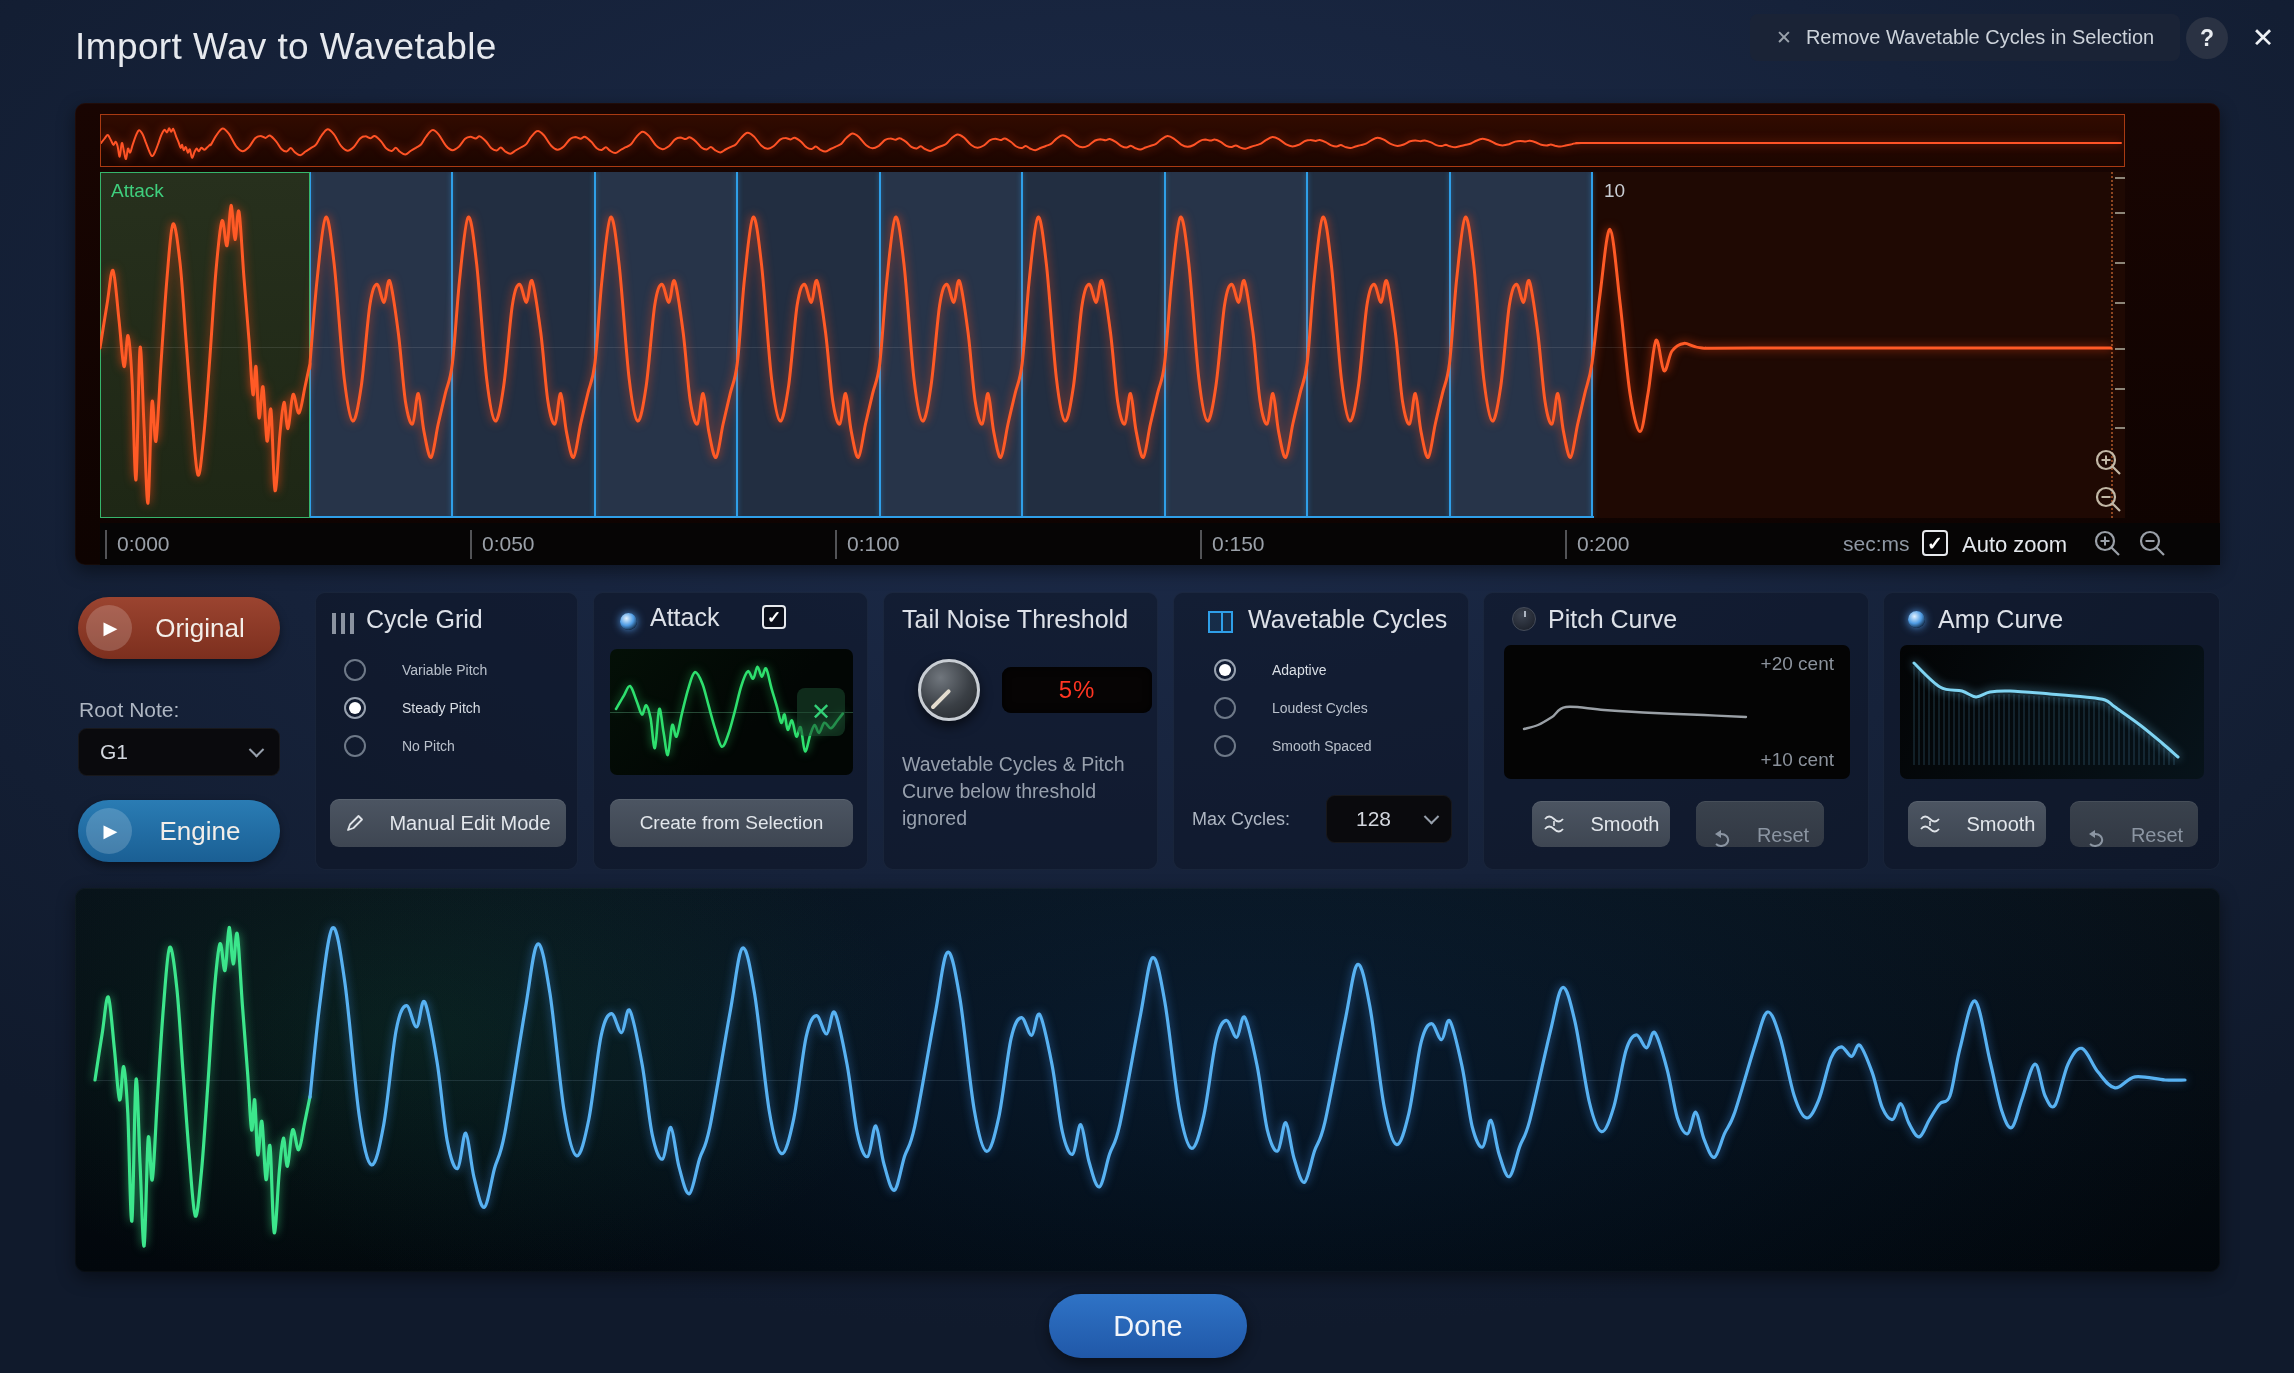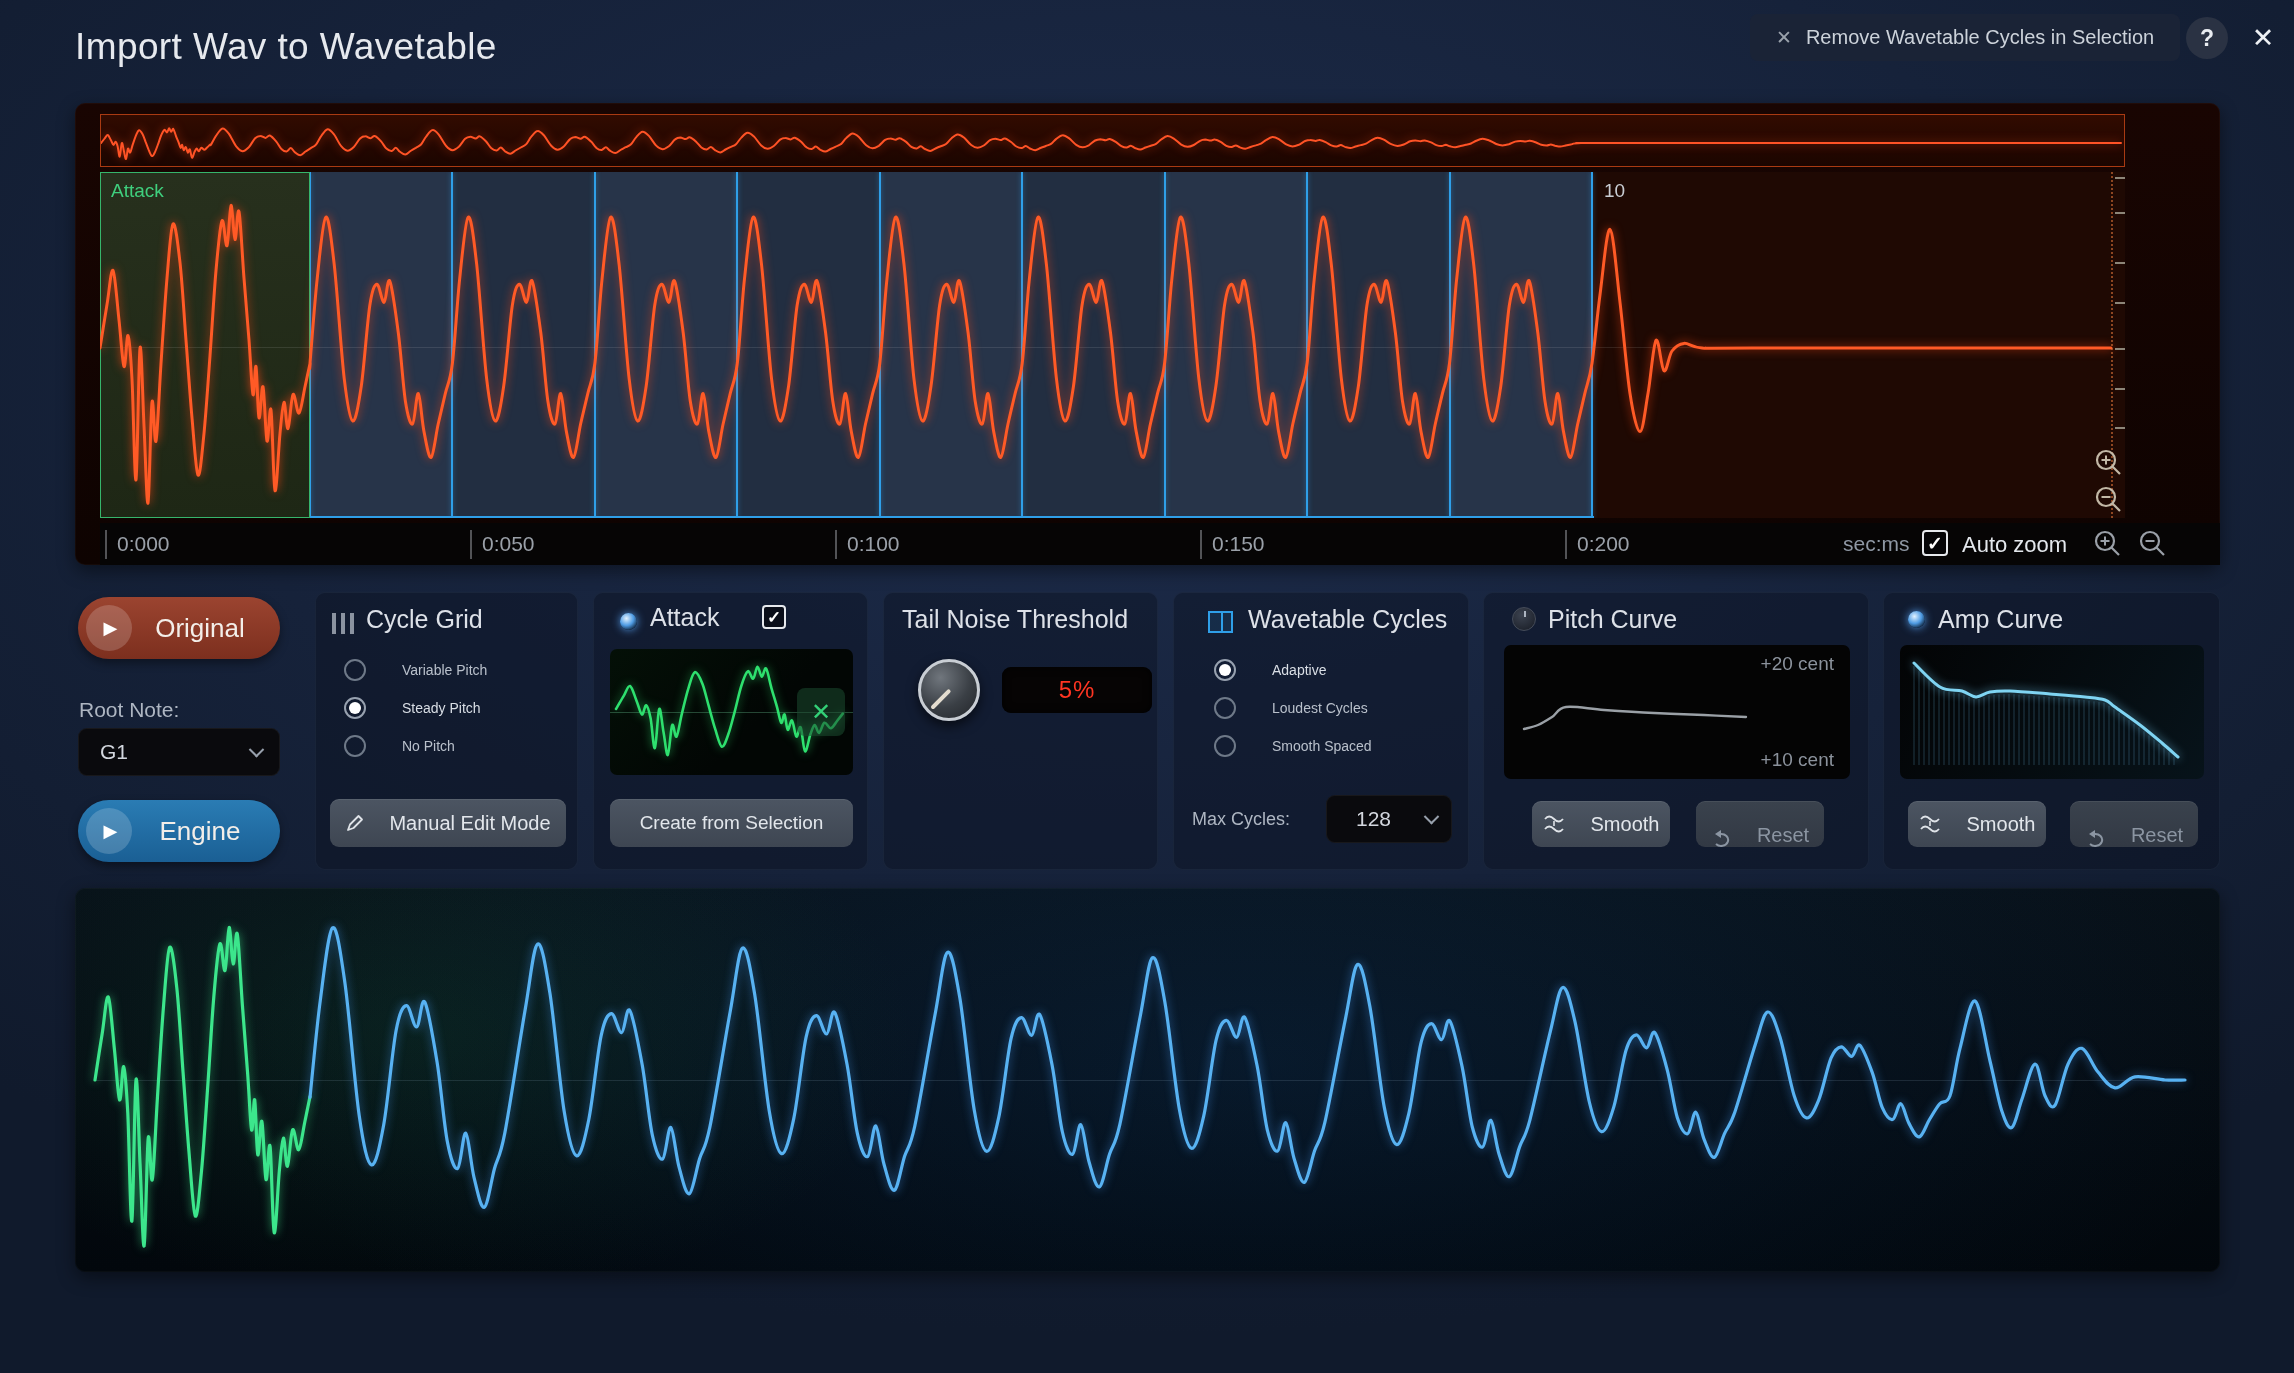--- a/index.html
+++ b/index.html
@@ -281,20 +281,21 @@
       <span>Create from Selection</span>
     </div>
   </section>
 
   <section class="panel" style="left:883px; width:275px;">
     <span class="sec-title" style="left:18px; top:12px;">Tail Noise Threshold</span>
     <div class="knob" style="left:34px; top:66px;">
         <div class="ind"></div>
       </div>
     <div class="lcd" style="left:118px; top:74px; width:150px; height:46px;">5%</div>
+    <div class="desc" style="left:18px; top:158px; width:234px;">Wavetable Cycles &amp; Pitch Curve below threshold ignored</div>
   </section>
 
   <section class="panel" style="left:1173px; width:296px;">
     <span class="wt-icon" style="left:34px; top:18px;"></span>
     <span class="sec-title" style="left:74px; top:12px;">Wavetable Cycles</span>
     <div class="radio-row sel" style="left:40px; top:66px;">
       <span class="radio-dot"></span>
       <span class="radio-label">Adaptive</span>
     </div>
     <div class="radio-row" style="left:40px; top:104px;">
@@ -418,13 +419,14 @@
   </section>
 
   <section class="bottom-view">
     <div class="bot-mid"></div>
     <svg id="botsvg" width="2145" height="384" class="wave-svg">
         <path d="M20.0,192.0C21.2,184.3 24.9,159.4 27.2,145.5C29.4,131.7 31.3,106.3 33.3,109.0C35.4,111.8 37.6,145.0 39.5,162.1C41.3,179.3 43.0,209.1 44.6,211.9C46.1,214.7 47.3,176.5 48.7,178.7C50.0,180.9 51.4,199.5 52.8,225.2C54.1,250.9 55.5,338.5 56.9,333.0C58.2,327.5 59.6,201.7 61.0,192.0C62.3,182.3 63.7,247.3 65.0,274.9C66.4,302.6 67.8,362.0 69.1,357.9C70.5,353.8 71.9,261.1 73.2,250.1C74.6,239.0 75.8,298.5 77.3,291.5C78.9,284.6 80.6,237.6 82.5,208.6C84.3,179.6 86.5,142.2 88.6,117.3C90.6,92.5 92.5,62.0 94.7,59.3C97.0,56.5 99.7,80.0 101.9,100.8C104.1,121.5 106.0,156.1 108.0,183.7C110.1,211.4 112.1,242.6 114.2,266.7C116.2,290.7 118.3,325.3 120.3,328.0C122.4,330.8 124.4,304.5 126.5,283.2C128.5,262.0 130.6,229.3 132.6,200.3C134.7,171.3 136.7,133.1 138.8,109.0C140.8,85.0 143.0,60.4 144.9,56.0C146.8,51.5 148.5,85.3 150.0,82.5C151.6,79.7 152.8,40.5 154.1,39.4C155.5,38.3 156.8,74.8 158.2,75.9C159.6,77.0 160.8,39.1 162.3,46.0C163.8,52.9 165.7,94.4 167.4,117.3C169.1,140.3 171.0,163.0 172.5,183.7C174.1,204.4 175.4,237.1 176.6,241.8C177.8,246.5 178.7,207.8 179.7,211.9C180.7,216.1 181.6,263.1 182.8,266.7C184.0,270.2 185.5,229.3 186.9,233.5C188.2,237.6 189.6,287.4 191.0,291.5C192.3,295.7 193.7,249.5 195.1,258.4C196.4,267.2 197.6,340.5 199.2,344.6C200.7,348.8 202.8,299.0 204.3,283.2C205.8,267.5 207.0,250.9 208.4,250.1C209.7,249.2 210.9,279.7 212.5,278.3C214.0,276.9 215.7,244.5 217.6,241.8C219.5,239.0 221.7,263.1 223.7,261.7C225.8,260.3 228.0,242.3 229.9,233.5C231.8,224.6 234.1,212.7 235.0,208.6" fill="none" stroke="#3ce68c" stroke-width="3.2" stroke-linecap="round" stroke-linejoin="round" style="filter: drop-shadow(rgba(60, 230, 140, 0.6) 0px 0px 5px);"></path>
         <path d="M235.0,209.4C236.7,193.2 241.5,140.6 245.3,112.4C249.0,84.1 253.5,42.8 257.6,39.8C261.7,36.9 265.4,63.4 269.9,94.7C274.3,125.9 279.8,197.0 284.2,227.4C288.6,257.8 292.4,275.5 296.5,276.9C300.6,278.4 304.7,258.7 308.8,236.2C312.9,213.8 317.3,162.2 321.1,142.5C324.9,122.7 327.9,118.3 331.4,117.7C334.8,117.1 338.5,139.5 341.6,138.9C344.7,138.3 346.4,108.2 349.8,114.1C353.2,120.0 358.3,151.0 362.1,174.3C365.9,197.6 368.9,236.2 372.4,253.9C375.8,271.6 379.5,282.0 382.6,280.5C385.7,279.0 388.1,243.6 390.8,245.1C393.5,246.6 395.9,276.9 399.0,289.3C402.1,301.7 405.8,320.9 409.3,319.4C412.7,317.9 416.1,292.9 419.5,280.5C422.9,268.1 424.6,271.7 429.8,245.1C434.9,218.5 444.8,152.4 450.3,120.9C455.7,89.4 458.4,58.8 462.6,56.1C466.7,53.5 470.4,77.2 474.9,105.1C479.3,133.0 484.8,196.5 489.2,223.6C493.6,250.7 497.4,266.5 501.5,267.8C505.6,269.2 509.7,251.5 513.8,231.5C517.9,211.5 522.3,165.4 526.1,147.8C529.9,130.1 532.9,126.2 536.4,125.6C539.8,125.1 543.5,145.1 546.6,144.6C549.7,144.1 551.4,117.2 554.8,122.5C558.2,127.7 563.3,155.4 567.1,176.2C570.9,197.0 573.9,231.5 577.4,247.3C580.8,263.1 584.5,272.3 587.6,271.0C590.7,269.7 593.1,238.1 595.8,239.4C598.5,240.7 600.9,267.8 604.0,278.9C607.1,290.0 610.8,307.1 614.3,305.8C617.7,304.4 621.1,282.1 624.5,271.0C627.9,259.9 629.6,264.1 634.8,239.4C639.9,214.7 649.8,152.9 655.3,123.0C660.7,93.2 663.4,62.8 667.5,60.2C671.6,57.6 675.4,80.6 679.9,107.7C684.3,134.8 689.8,196.3 694.2,222.7C698.6,249.0 702.4,264.3 706.5,265.6C710.6,266.8 714.7,249.7 718.8,230.3C722.9,210.9 727.3,166.2 731.1,149.1C734.9,132.0 737.9,128.1 741.4,127.6C744.8,127.1 748.5,146.5 751.6,146.0C754.7,145.5 756.4,119.5 759.8,124.6C763.2,129.7 768.3,156.5 772.1,176.7C775.9,196.9 778.9,230.3 782.4,245.6C785.8,261.0 789.5,269.9 792.6,268.6C795.7,267.4 798.1,236.7 800.8,238.0C803.5,239.3 805.9,265.6 809.0,276.3C812.1,287.0 815.8,303.6 819.3,302.3C822.7,301.1 826.1,279.4 829.5,268.6C832.9,257.9 834.6,261.9 839.8,238.0C844.9,214.1 854.8,154.1 860.3,125.2C865.7,96.2 868.4,66.7 872.5,64.3C876.6,61.8 880.4,84.1 884.9,110.3C889.3,136.6 894.8,196.2 899.2,221.7C903.6,247.2 907.4,262.1 911.5,263.3C915.6,264.5 919.7,247.9 923.8,229.1C927.9,210.3 932.3,167.0 936.1,150.4C939.9,133.8 942.9,130.1 946.4,129.6C949.8,129.1 953.5,147.9 956.6,147.4C959.7,146.9 961.4,121.7 964.8,126.7C968.2,131.6 973.3,157.6 977.1,177.1C980.9,196.7 983.9,229.1 987.4,244.0C990.8,258.8 994.5,267.5 997.6,266.3C1000.7,265.0 1003.1,235.3 1005.8,236.6C1008.5,237.8 1010.9,263.3 1014.0,273.7C1017.1,284.1 1020.8,300.2 1024.3,298.9C1027.7,297.7 1031.1,276.7 1034.5,266.3C1037.9,255.9 1039.6,259.6 1044.8,236.6C1049.9,213.5 1059.8,155.8 1065.3,128.0C1070.7,100.2 1073.5,72.1 1077.5,69.7C1081.6,67.3 1085.4,88.7 1089.8,113.8C1094.3,138.9 1099.8,196.0 1104.2,220.4C1108.6,244.9 1112.4,259.1 1116.5,260.3C1120.6,261.4 1124.7,245.6 1128.8,227.6C1132.9,209.5 1137.3,168.1 1141.1,152.2C1144.9,136.3 1147.9,132.8 1151.3,132.3C1154.8,131.8 1158.5,149.8 1161.6,149.3C1164.7,148.9 1166.4,124.7 1169.8,129.4C1173.2,134.2 1178.3,159.1 1182.1,177.8C1185.9,196.5 1188.9,227.6 1192.3,241.8C1195.8,256.0 1199.5,264.3 1202.6,263.1C1205.7,261.9 1208.1,233.5 1210.8,234.7C1213.5,235.8 1215.9,260.3 1219.0,270.2C1222.1,280.2 1225.8,295.6 1229.3,294.4C1232.7,293.2 1236.1,273.1 1239.5,263.1C1242.9,253.1 1244.6,256.6 1249.8,234.7C1254.9,212.7 1264.8,157.9 1270.3,131.6C1275.7,105.2 1278.5,78.7 1282.5,76.5C1286.6,74.3 1290.4,94.4 1294.8,118.1C1299.3,141.9 1304.8,195.8 1309.2,218.9C1313.6,241.9 1317.4,255.3 1321.5,256.5C1325.6,257.6 1329.7,242.6 1333.8,225.6C1337.9,208.6 1342.3,169.4 1346.1,154.4C1349.9,139.4 1352.9,136.0 1356.3,135.6C1359.8,135.1 1363.5,152.2 1366.6,151.7C1369.7,151.3 1371.4,128.4 1374.8,132.9C1378.2,137.4 1383.3,160.9 1387.1,178.6C1390.9,196.3 1393.9,225.6 1397.3,239.0C1400.8,252.4 1404.5,260.3 1407.6,259.1C1410.7,258.0 1413.1,231.2 1415.8,232.3C1418.5,233.4 1420.9,256.5 1424.0,265.9C1427.1,275.3 1430.8,289.8 1434.3,288.7C1437.7,287.6 1441.1,268.6 1444.5,259.1C1447.9,249.7 1449.6,251.5 1454.8,232.3C1459.9,213.0 1469.8,165.8 1475.3,143.7C1480.7,121.5 1483.5,101.4 1487.5,99.6C1491.6,97.8 1495.4,113.9 1499.8,132.9C1504.3,151.9 1509.8,195.0 1514.2,213.5C1518.6,231.9 1522.4,242.7 1526.5,243.6C1530.6,244.5 1534.7,232.5 1538.8,218.9C1542.9,205.3 1547.3,173.9 1551.1,161.9C1554.9,149.9 1557.9,147.2 1561.3,146.9C1564.8,146.5 1568.5,160.1 1571.6,159.8C1574.7,159.4 1576.4,141.1 1579.8,144.7C1583.2,148.3 1588.3,167.1 1592.1,181.3C1595.9,195.4 1598.9,218.9 1602.3,229.6C1605.8,240.3 1609.5,246.6 1612.6,245.7C1615.7,244.8 1618.1,223.3 1620.8,224.2C1623.5,225.1 1625.9,243.6 1629.0,251.1C1632.1,258.6 1635.8,270.3 1639.3,269.4C1642.7,268.5 1646.1,253.2 1649.5,245.7C1652.9,238.2 1654.6,239.1 1659.8,224.2C1664.9,209.4 1674.8,173.1 1680.3,156.4C1685.7,139.8 1688.5,125.4 1692.5,124.1C1696.6,122.7 1700.4,134.6 1704.8,148.6C1709.3,162.5 1714.8,194.2 1719.2,207.8C1723.6,221.4 1727.4,229.3 1731.5,229.9C1735.6,230.6 1739.7,221.8 1743.8,211.8C1747.9,201.7 1752.3,178.7 1756.1,169.9C1759.9,161.1 1762.9,159.1 1766.3,158.8C1769.8,158.6 1773.5,168.6 1776.6,168.3C1779.7,168.0 1781.4,154.6 1784.8,157.2C1788.2,159.9 1793.3,173.7 1797.1,184.1C1800.9,194.5 1803.9,211.8 1807.3,219.7C1810.8,227.6 1814.5,232.2 1817.6,231.5C1820.7,230.8 1823.1,215.0 1825.8,215.7C1828.5,216.4 1830.9,229.9 1834.0,235.4C1837.1,241.0 1840.8,249.5 1844.3,248.9C1847.7,248.2 1851.1,237.0 1854.5,231.5C1857.9,226.0 1861.3,219.6 1864.8,215.7C1868.2,211.8 1871.6,217.0 1875.0,207.8C1878.4,198.6 1880.8,176.2 1885.0,160.4C1889.2,144.6 1895.0,110.9 1900.0,113.0C1905.0,115.1 1910.5,154.6 1915.0,173.0C1919.5,191.5 1923.3,212.5 1927.0,223.6C1930.7,234.7 1933.7,241.5 1937.0,239.4C1940.3,237.3 1943.2,221.5 1947.0,211.0C1950.8,200.4 1956.2,176.7 1960.0,176.2C1963.8,175.7 1966.7,201.0 1970.0,207.8C1973.3,214.6 1976.2,222.5 1980.0,217.3C1983.8,212.0 1988.5,185.7 1993.0,176.2C1997.5,166.7 2002.0,159.1 2007.0,160.4C2012.0,161.7 2017.5,177.5 2023.0,184.1C2028.5,190.7 2033.8,199.1 2040.0,199.9C2046.2,200.7 2051.7,190.2 2060.0,188.8C2068.3,187.5 2081.7,191.5 2090.0,192.0C2098.3,192.5 2106.7,192.0 2110.0,192.0" fill="none" stroke="#58b2f2" stroke-width="3.2" stroke-linecap="round" stroke-linejoin="round" style="filter: drop-shadow(rgba(70, 160, 255, 0.6) 0px 0px 5px);"></path>
       </svg>
   </section>
 
+  <button class="done-btn">Done</button>
 </div>
 
 </body></html>

